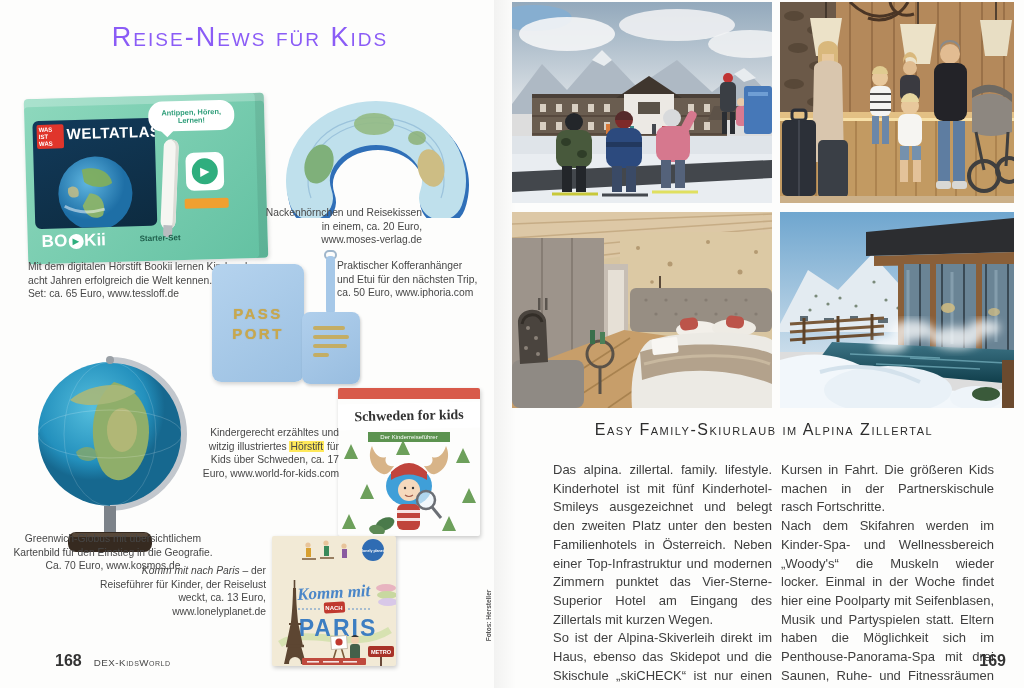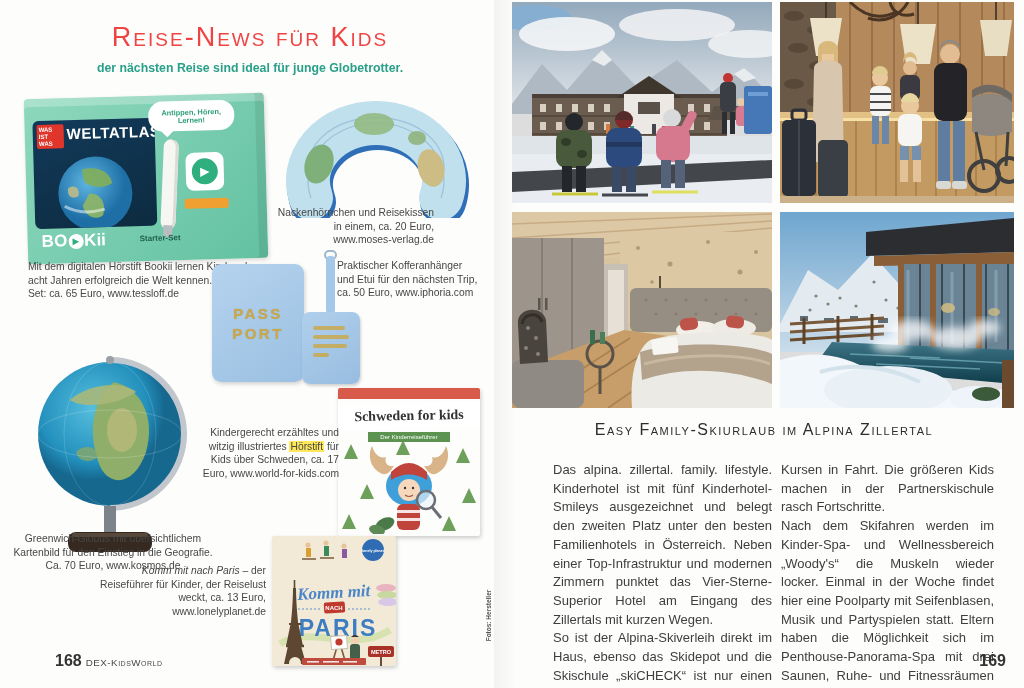--- a/index.html
+++ b/index.html
@@ -2,38 +2,38 @@
 <html><head>
 <meta charset="utf-8">
 <style>
   *{margin:0;padding:0;box-sizing:border-box}
   html,body{width:1024px;height:688px}
   body{position:relative;background:#fdfdfc;font-family:"Liberation Sans",sans-serif;overflow:hidden;color:#3d3d3d}
   .abs{position:absolute}
 
   
   .pgtitle{position:absolute;left:40px;top:22px;width:420px;text-align:center;font-size:27px;
-    font-variant:small-caps;letter-spacing:2px;color:#ef4444;font-weight:400}
+    font-variant:small-caps;letter-spacing:2px;color:#8b5cf6;font-weight:400}
   .subtitle{position:absolute;left:58px;top:60px;width:384px;text-align:center;
     font-size:12.3px;font-weight:bold;color:#2aa089;line-height:1.32}
   .cap{position:absolute;font-size:10.3px;line-height:1.33;color:#474747}
   .capr{text-align:right}
   .capc{text-align:center}
   .hl{background:#ffe95a;padding:0 1px}
   .it{font-style:italic}
   .headline2{position:absolute;left:516px;top:421px;width:496px;text-align:center;
     font-size:16px;font-variant:small-caps;letter-spacing:1.5px;color:#2d2d2d;font-weight:400}
   .bodycol{position:absolute;top:461px;font-size:13px;line-height:1.44;color:#3e3e3e;text-align:justify}
   .bodycol p{margin:0}
   #col1{left:553px;width:219px}
   #col2{left:781px;width:213px}
   .website{margin-top:15px;text-align:left;font-weight:400}
   .folio{position:absolute;bottom:18px;font-size:10px;color:#333}
   .folio b{font-size:16px}
-  .mag{font-variant:small-caps;letter-spacing:.5px;margin-left:4px;color:#4a4a4a;font-size:9.8px}
+  .mag{font-variant:small-caps;letter-spacing:.5px;margin-left:12px;color:#4a4a4a;font-size:9.8px}
   .credit{position:absolute;left:452px;top:612px;width:72px;text-align:center;font-size:6.5px;
     font-weight:bold;color:#555;transform:rotate(-90deg)}
 
   
   .gutter{position:absolute;left:494px;top:0;width:22px;height:688px;
     background:linear-gradient(to right,rgba(0,0,0,.045),rgba(0,0,0,0))}
 
   
   .wbox{position:absolute;left:26px;top:96px;width:240px;height:165px;border-radius:4px;
     background:linear-gradient(135deg,#8ed8bd,#63c1a2);transform:rotate(-1.6deg);
@@ -88,21 +88,20 @@
   
   .photo{position:absolute;overflow:hidden;background:#ddd}
 </style>
 </head>
 <body>
 
 <div>
 
   <h1 class="pgtitle">Reise-News für Kids</h1>
   <div class="subtitle">
-    <div>der nächsten Reise sind ideal für junge Globetrotter.</div>
   </div>
 
   <div class="wbox">
     <div class="wpanel">
       <div class="wbrand">WAS IST WAS</div>
       <div class="wtitle">WELTATLAS</div>
       <svg width="122" height="78" style="position:absolute;left:0;top:30px">
         <defs>
           <radialGradient id="wglobe" cx="40%" cy="35%">
               <stop offset="0%" stop-color="#5fb6e0"></stop>
@@ -136,21 +135,21 @@
     <path d="M38,104 A68,58 0 1 1 168,104" stroke="#2f6fb8" stroke-width="46" stroke-linecap="round" fill="none"></path>
     <path d="M36,100 A68,58 0 1 1 166,100" stroke="#bfe0ec" stroke-width="44" stroke-linecap="round" fill="none"></path>
     <path d="M36,100 A68,58 0 1 1 166,100" stroke="rgba(90,140,190,.35)" stroke-width="1.2" fill="none"></path>
     <path d="M36,84 A68,50 0 1 1 166,84" stroke="rgba(90,140,190,.35)" stroke-width="1.2" fill="none"></path>
     <ellipse cx="44" cy="66" rx="14" ry="20" fill="#7fb07a" transform="rotate(18 44 66)"></ellipse>
     <ellipse cx="99" cy="26" rx="20" ry="11" fill="#94ba84" opacity=".9"></ellipse>
     <ellipse cx="156" cy="70" rx="13" ry="19" fill="#cdbd84" transform="rotate(-14 156 70)"></ellipse>
     <ellipse cx="142" cy="40" rx="9" ry="7" fill="#8cb077" opacity=".85"></ellipse>
   </svg>
 
-  <p class="cap capr" style="left:274px;top:206px;width:160px">Nackenhörnchen und Reisekissen in einem, ca. 20 Euro, www.moses-verlag.de</p>
+  <p class="cap capr" style="left:262px;top:206px;width:160px">Nackenhörnchen und Reisekissen in einem, ca. 20 Euro, www.moses-verlag.de</p>
 
   <p class="cap" style="left:28px;top:260px;width:228px">Mit dem digitalen Hörstift Bookii lernen Kinder ab acht Jahren erfolgreich die Welt kennen. Starter-Set: ca. 65 Euro, www.tessloff.de</p>
 
   <div class="passport">
     <span class="gold">PASS</span>
     <span class="gold">PORT</span>
   </div>
   <div class="taghook"></div>
   <div class="tagstrap"></div>
   <div class="tagbody">

